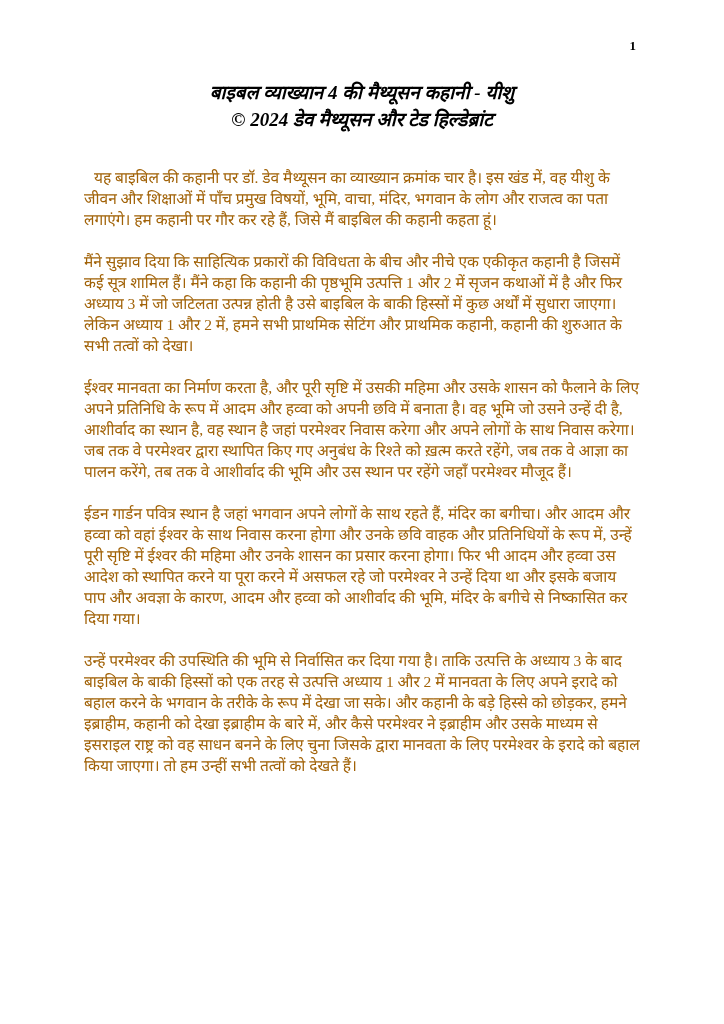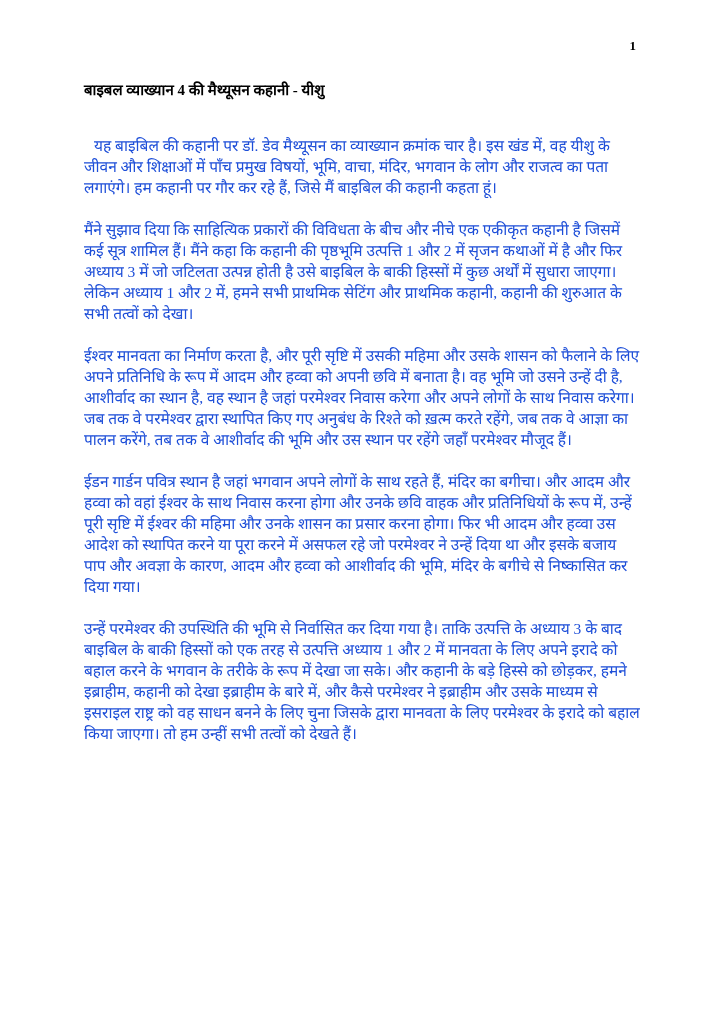--- a/index.html
+++ b/index.html
@@ -20,53 +20,55 @@
   .page-number {
     position: absolute;
     top: 38px;
     right: 88px;
     font-size: 13px;
     font-weight: bold;
     color: #000;
   }
   .title-block {
     margin: 80px 84px 0 84px;
-    text-align: left;
+    text-align: center;
     font-weight: bold;
-    font-size: 15px;
+    font-size: 19px;
     line-height: 1.4;
     color: #000;
+    font-style: italic;
   }
   .title-line {
     white-space: normal;
   }
   .document-body {
     margin: 34px 84px 0 84px;
     font-size: 15.5px;
     line-height: 21px;
     text-align: left;
-    color: #1d4ed8;
+    color: #a16207;
   }
   .document-body p {
     margin: 0 0 21px 0;
     padding: 0;
   }
   .document-body p:first-child {
     text-indent: 10px;
   }
 </style>
 </head>
 <body>
 
 <div class="page">
 
   <div class="page-number">1</div>
 
   <div class="title-block">
     <div class="title-line">बाइबल व्याख्यान 4 की मैथ्यूसन कहानी - यीशु</div>
+    <div class="title-line">© 2024 डेव मैथ्यूसन और टेड हिल्डेब्रांट</div>
   </div>
 
   <div class="document-body">
     <p>यह बाइबिल की कहानी पर डॉ. डेव मैथ्यूसन का व्याख्यान क्रमांक चार है। इस खंड में, वह यीशु के जीवन और शिक्षाओं में पाँच प्रमुख विषयों, भूमि, वाचा, मंदिर, भगवान के लोग और राजत्व का पता लगाएंगे। हम कहानी पर गौर कर रहे हैं, जिसे मैं बाइबिल की कहानी कहता हूं।</p>
     <p>मैंने सुझाव दिया कि साहित्यिक प्रकारों की विविधता के बीच और नीचे एक एकीकृत कहानी है जिसमें कई सूत्र शामिल हैं। मैंने कहा कि कहानी की पृष्ठभूमि उत्पत्ति 1 और 2 में सृजन कथाओं में है और फिर अध्याय 3 में जो जटिलता उत्पन्न होती है उसे बाइबिल के बाकी हिस्सों में कुछ अर्थों में सुधारा जाएगा। लेकिन अध्याय 1 और 2 में, हमने सभी प्राथमिक सेटिंग और प्राथमिक कहानी, कहानी की शुरुआत के सभी तत्वों को देखा।</p>
     <p>ईश्वर मानवता का निर्माण करता है, और पूरी सृष्टि में उसकी महिमा और उसके शासन को फैलाने के लिए अपने प्रतिनिधि के रूप में आदम और हव्वा को अपनी छवि में बनाता है। वह भूमि जो उसने उन्हें दी है, आशीर्वाद का स्थान है, वह स्थान है जहां परमेश्वर निवास करेगा और अपने लोगों के साथ निवास करेगा। जब तक वे परमेश्वर द्वारा स्थापित किए गए अनुबंध के रिश्ते को ख़त्म करते रहेंगे, जब तक वे आज्ञा का पालन करेंगे, तब तक वे आशीर्वाद की भूमि और उस स्थान पर रहेंगे जहाँ परमेश्वर मौजूद हैं।</p>
     <p>ईडन गार्डन पवित्र स्थान है जहां भगवान अपने लोगों के साथ रहते हैं, मंदिर का बगीचा। और आदम और हव्वा को वहां ईश्वर के साथ निवास करना होगा और उनके छवि वाहक और प्रतिनिधियों के रूप में, उन्हें पूरी सृष्टि में ईश्वर की महिमा और उनके शासन का प्रसार करना होगा। फिर भी आदम और हव्वा उस आदेश को स्थापित करने या पूरा करने में असफल रहे जो परमेश्वर ने उन्हें दिया था और इसके बजाय पाप और अवज्ञा के कारण, आदम और हव्वा को आशीर्वाद की भूमि, मंदिर के बगीचे से निष्कासित कर दिया गया।</p>
     <p>उन्हें परमेश्वर की उपस्थिति की भूमि से निर्वासित कर दिया गया है। ताकि उत्पत्ति के अध्याय 3 के बाद बाइबिल के बाकी हिस्सों को एक तरह से उत्पत्ति अध्याय 1 और 2 में मानवता के लिए अपने इरादे को बहाल करने के भगवान के तरीके के रूप में देखा जा सके। और कहानी के बड़े हिस्से को छोड़कर, हमने इब्राहीम, कहानी को देखा इब्राहीम के बारे में, और कैसे परमेश्वर ने इब्राहीम और उसके माध्यम से इसराइल राष्ट्र को वह साधन बनने के लिए चुना जिसके द्वारा मानवता के लिए परमेश्वर के इरादे को बहाल किया जाएगा। तो हम उन्हीं सभी तत्वों को देखते हैं।</p>
   </div>
 

